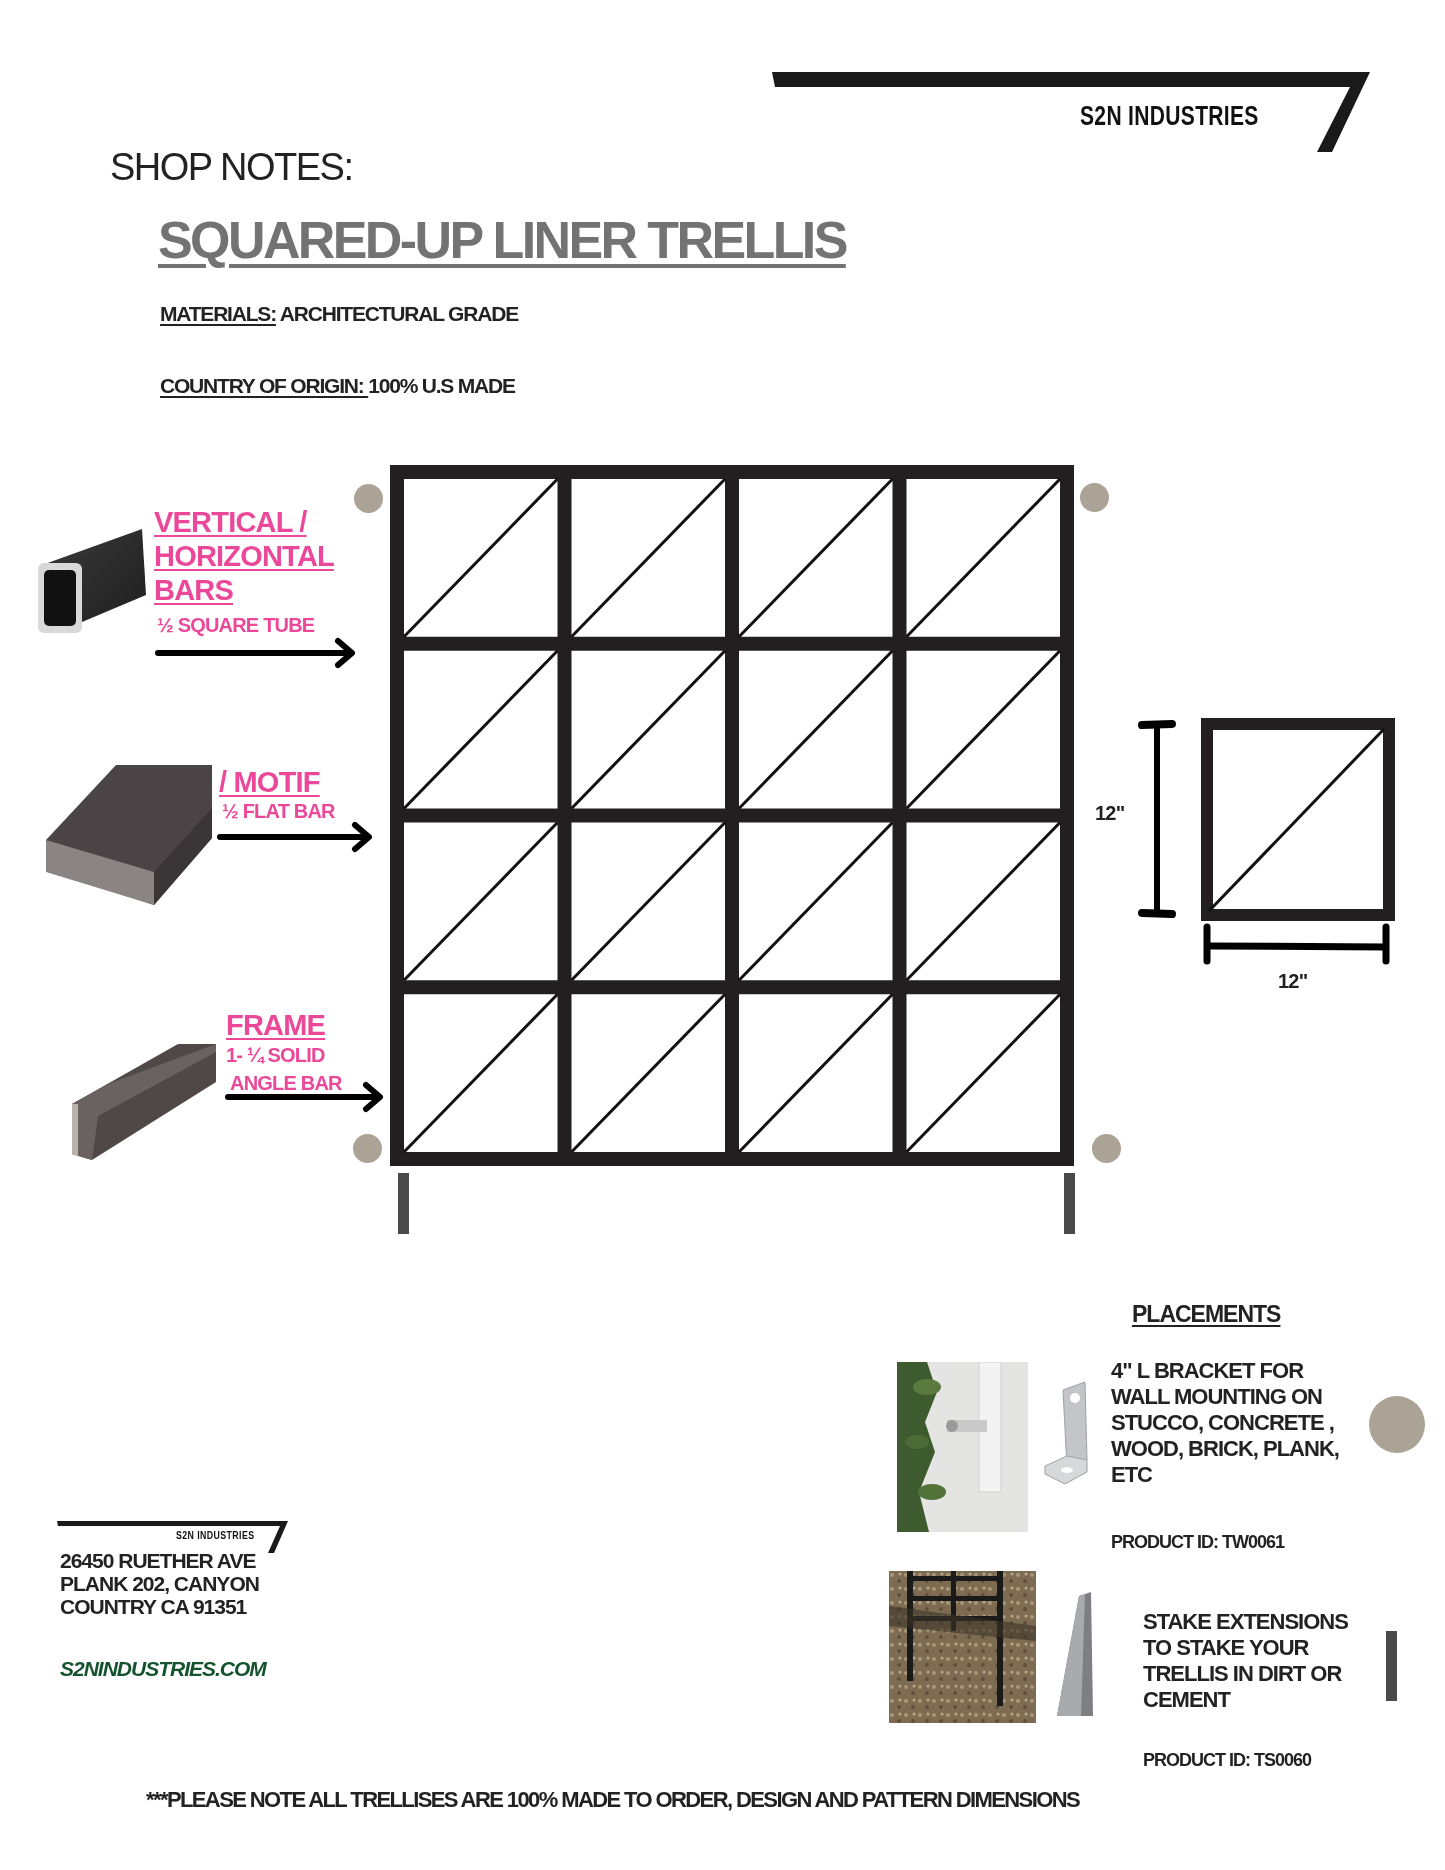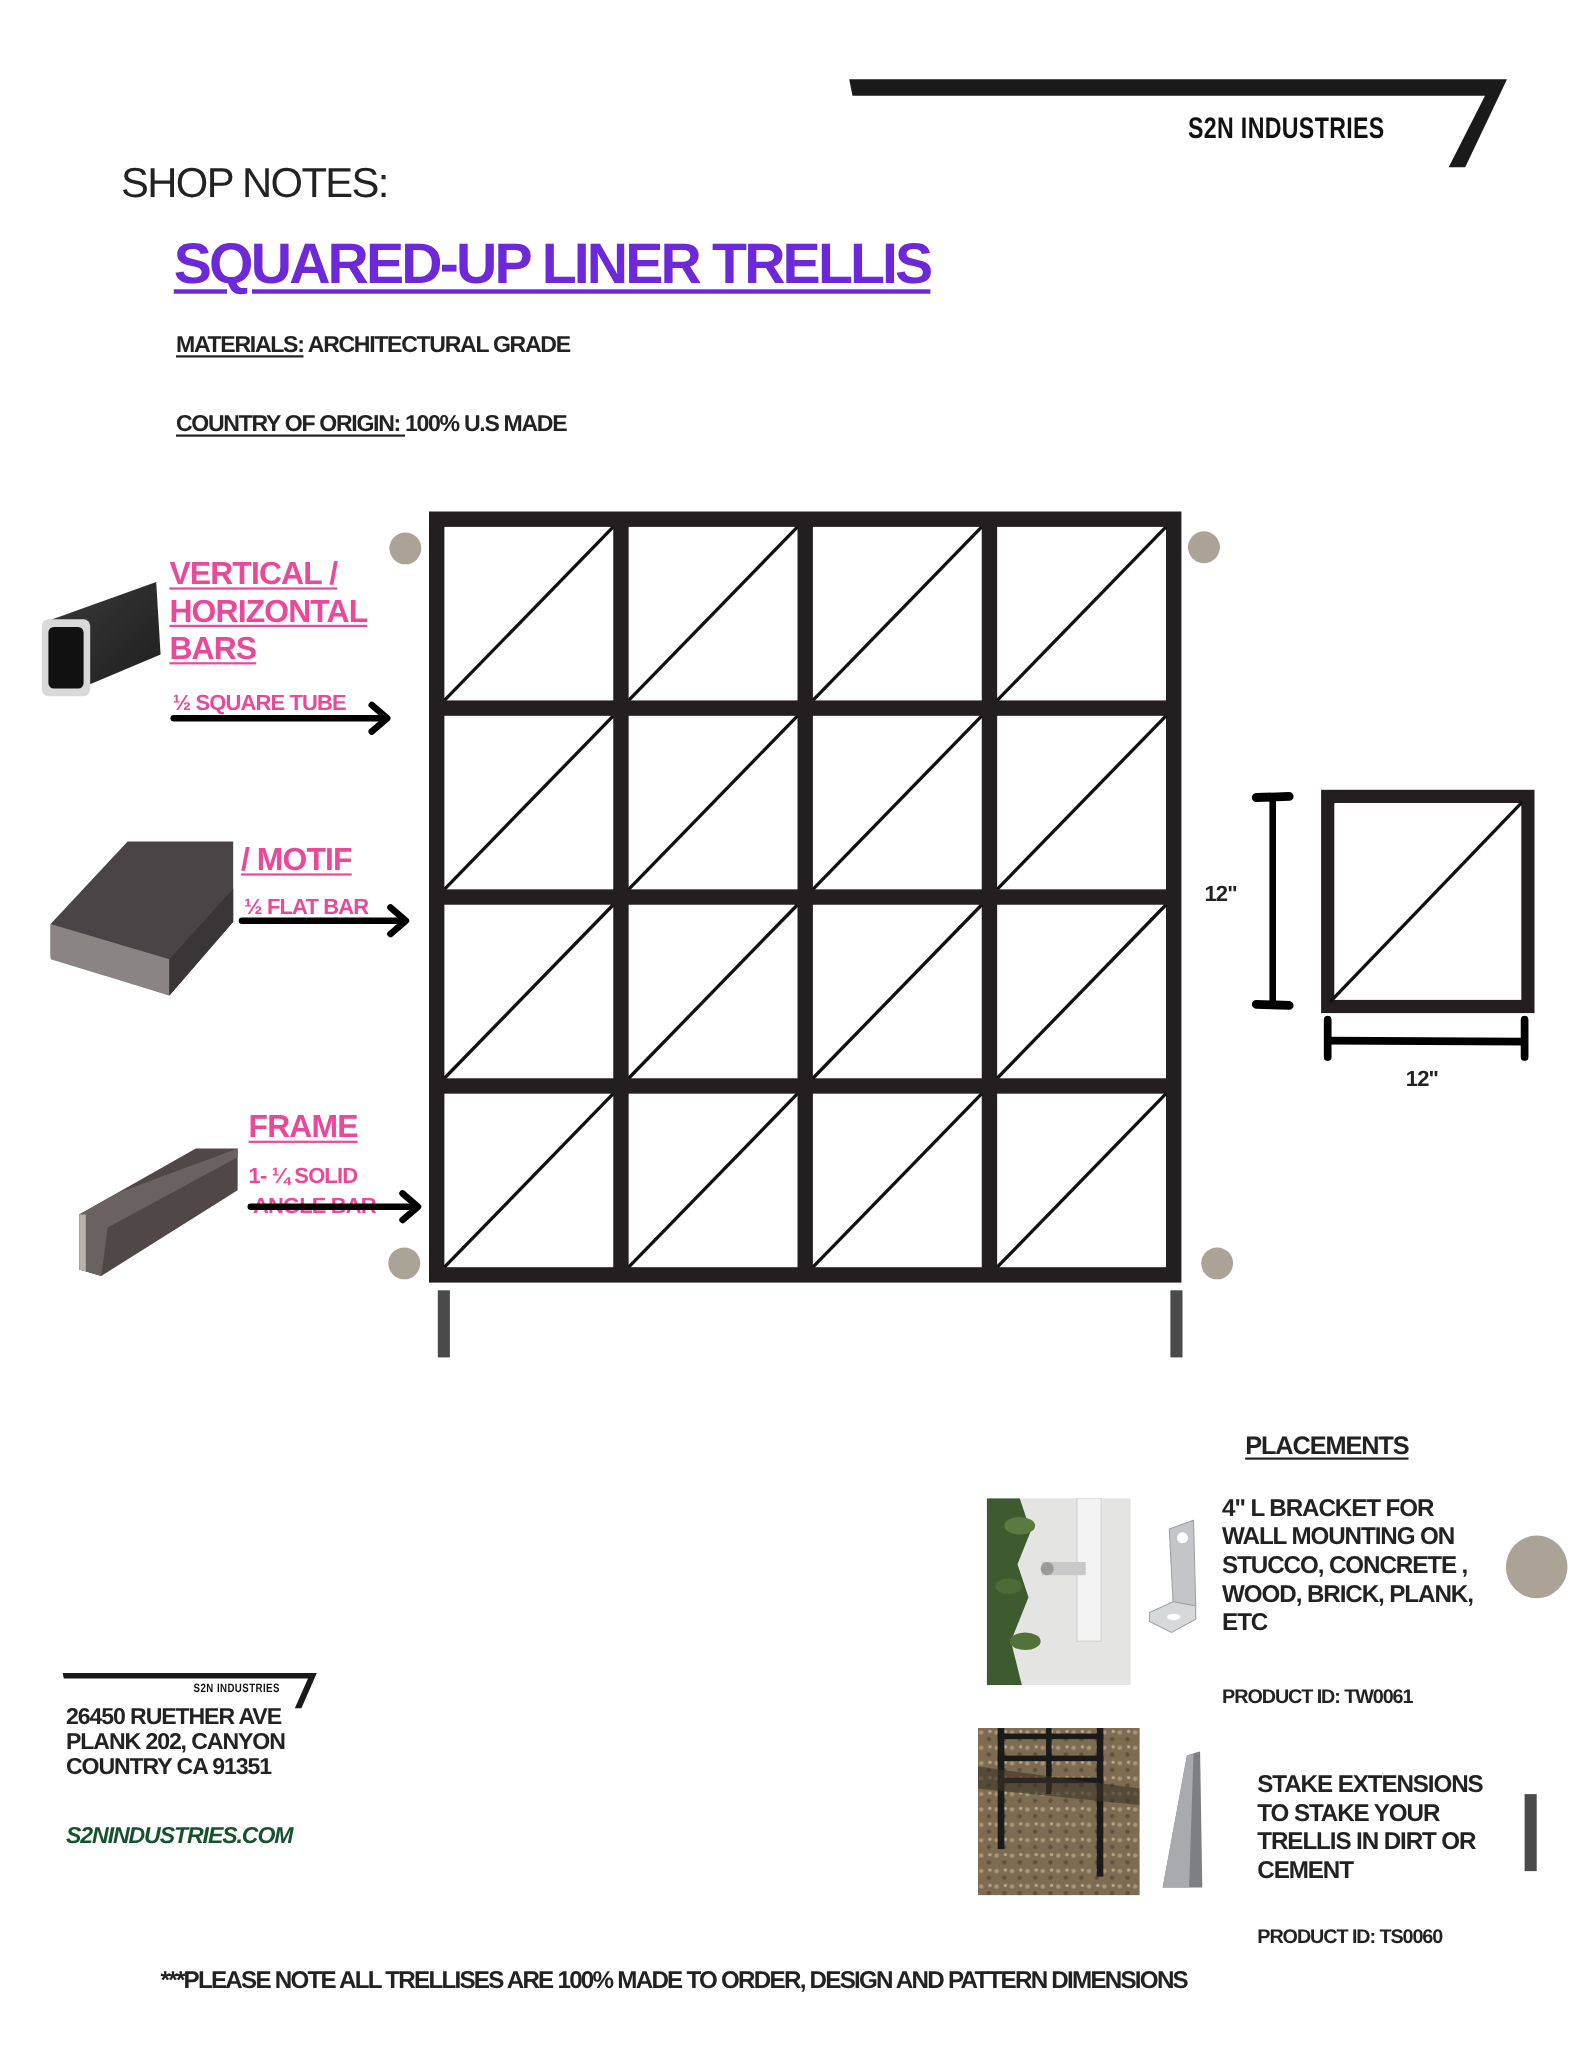--- a/index.html
+++ b/index.html
@@ -3,27 +3,27 @@
 <meta charset="utf-8">
 <style>
   html, body { margin: 0; padding: 0; background: #ffffff; }
   body { width: 1445px; height: 1870px; position: relative; overflow: hidden;
          font-family: "Liberation Sans", "DejaVu Sans", sans-serif; color: #222222; }
   .abs { position: absolute; }
   .brand-text { font-weight: bold; letter-spacing: 0.5px; white-space: nowrap; color:#111; }
 
   .shop-notes { left: 110px; top: 146px; font-size: 38px; letter-spacing: -1.5px; white-space: nowrap; color:#222; }
   .title { left: 158px; top: 210px; font-size: 52px; font-weight: bold; letter-spacing: -2.6px; white-space: nowrap;
-           text-decoration: underline; text-decoration-thickness: 4px; text-underline-offset: 6px; color:#6d28d9; }
+           text-decoration: underline; text-decoration-thickness: 4px; text-underline-offset: 6px; color:#737373; }
   .meta { left: 160px; font-size: 21px; font-weight: bold; letter-spacing: -1.2px; white-space: nowrap; color:#222; }
   .meta .k { text-decoration: underline; text-decoration-thickness: 2px; text-underline-offset: 3px; }
 
   .mat-label { font-weight: bold; color:#ec4899; white-space: nowrap; letter-spacing: -0.8px; }
   .mat-head { font-size: 29px; text-decoration: underline; text-decoration-thickness: 2px; text-underline-offset: 3px; line-height: 34px; }
-  .mat-sub { font-size: 20px; line-height: 28px; letter-spacing: -0.8px; margin-top: 14px; }
+  .mat-sub { font-size: 20px; line-height: 28px; letter-spacing: -0.8px; }
 
   .swatch { position: absolute; }
 
   .dot { position: absolute; border-radius: 50%; background: #aca397; }
 
   .dim-label { font-size: 20px; font-weight: bold; color:#222; white-space: nowrap; letter-spacing: -0.8px; }
 
   .place-head { left: 1132px; top: 1286px; font-size: 23px; font-weight: bold; letter-spacing: -1px; white-space: nowrap;
                 text-decoration: underline; text-decoration-thickness: 2px; text-underline-offset: 3px; color:#222;margin-top:15px; }
   .place-text { font-size: 22px; font-weight: bold; line-height: 26px; letter-spacing: -1px; color:#222; }

